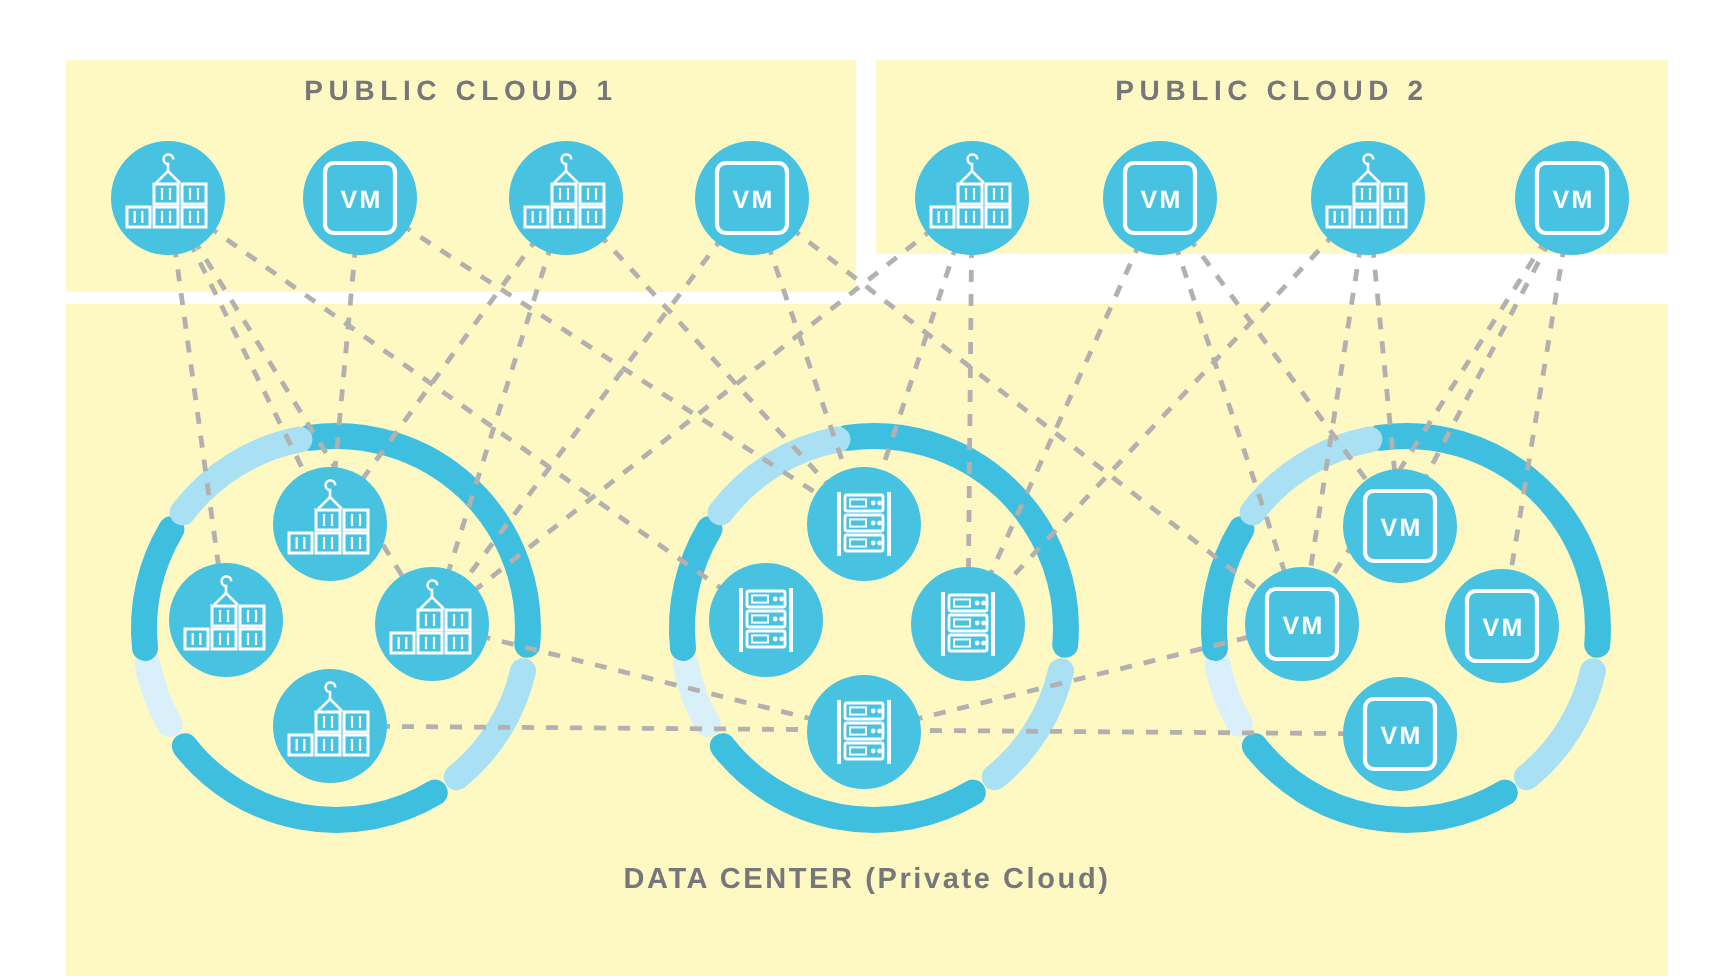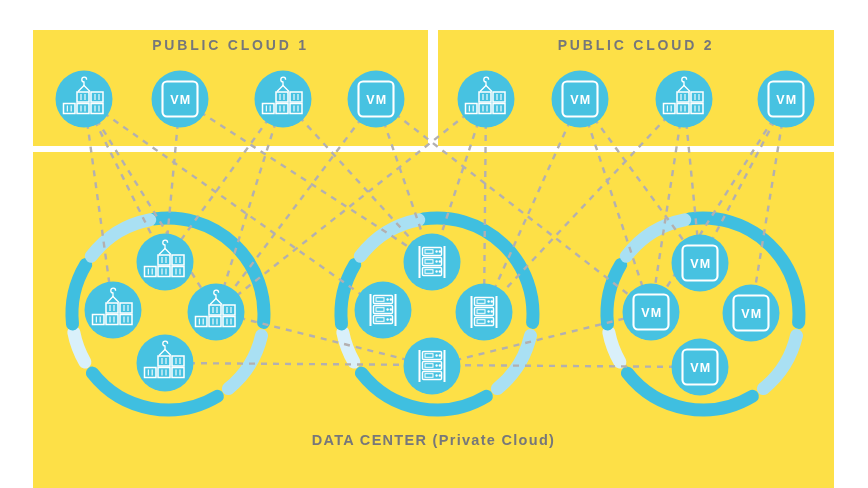--- a/index.html
+++ b/index.html
@@ -1,22 +1,22 @@
 <!DOCTYPE html>
 <html><head>
 <meta charset="utf-8">
 <style>
   html,body{margin:0;padding:0;background:#ffffff;}
   .canvas{
     position:relative;width:868px;height:488px;background:#ffffff;
     font-family:"Liberation Sans",sans-serif;overflow:hidden;
   }
-  .panel{position:absolute;background:#fde047;}
+  .panel{position:absolute;background:#fef9c3;}
   .panel-pc1{left:33px;top:30px;width:395px;height:116px;}
-  .panel-pc2{left:438px;top:30px;width:396px;height:116px;}
+  .panel-pc2{left:438px;top:30px;width:396px;height:97px;}
   .panel-dc{left:33px;top:152px;width:801px;height:392px;}
   .panel-title{
     position:absolute;left:0;width:100%;text-align:center;
     font-weight:700;color:#76777a;white-space:nowrap;
   }
   .pc-title{top:7px;font-size:14px;letter-spacing:2.8px;}
   .dc-title{top:280px;font-size:14.5px;letter-spacing:1.3px;}
   #diagram-svg{position:absolute;left:0;top:0;z-index:2;}
 </style>
 </head>

